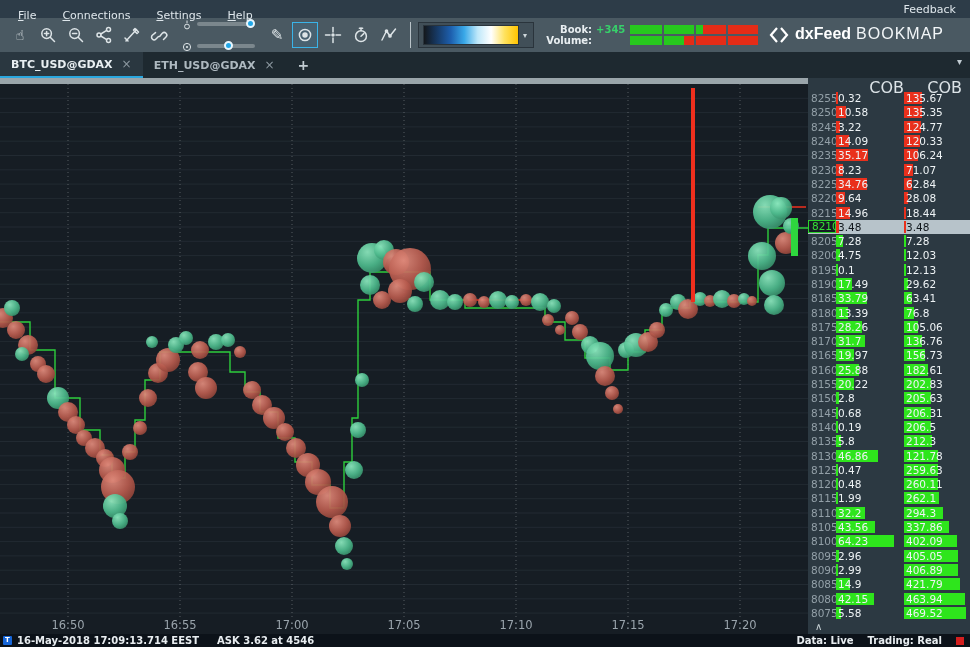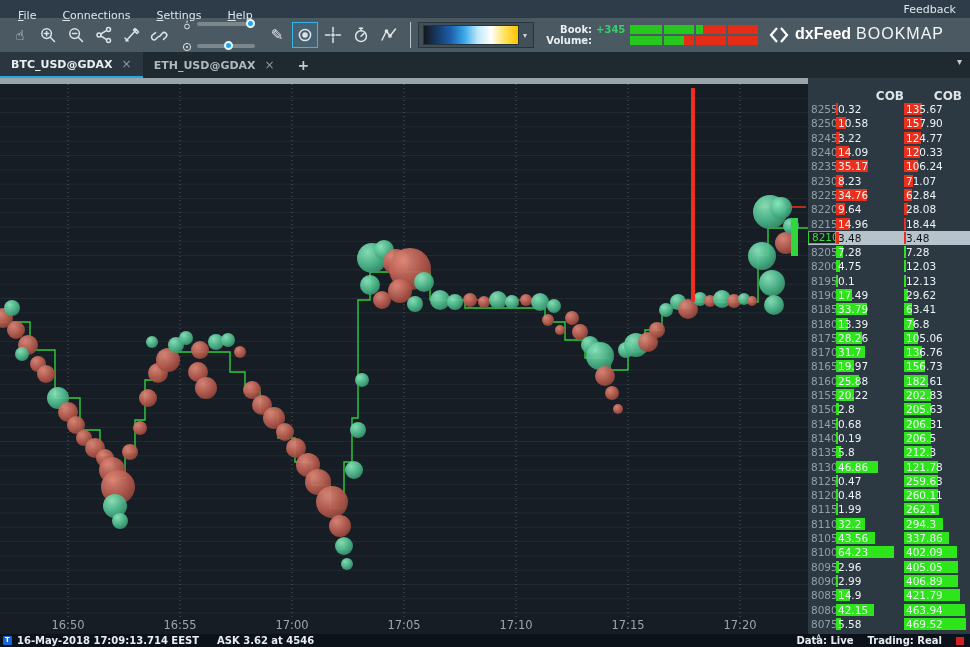--- a/index.html
+++ b/index.html
@@ -52,21 +52,21 @@
   .tab-chevron { position:absolute; right:8px; top:4px; font-size:10px; color:#c2ccd2; }
 
   
   .content { display:flex; height:556px; }
   .chart-pane { width:808px; position:relative; background:#161d24; }
   .chart-top-strip { position:absolute; left:0; top:0; width:808px; height:6px; background:#9aa5aa; }
   .chart-svg { position:absolute; left:0; top:0; }
 
   
   .ladder { width:162px; background:#2c3942; position:relative; font-size:10.5px; display:flex; flex-direction:column; }
-  .ladder-head { height:13px; display:flex; font-size:12px; font-weight:bold; color:#dde4e8;margin-top:11px; }
+  .ladder-head { height:13px; display:flex; font-size:16px; font-weight:normal; color:#dde4e8; }
   .ladder-head span:nth-child(1){ width:96px; text-align:right; }
   .ladder-head span:nth-child(2){ width:64px; text-align:right; padding-right:6px; }
   .lrows { flex:0 0 auto; }
   .lrow { height:14.3px; display:flex; align-items:center; position:relative; }
   .lprice { width:28px; padding-left:3px; color:#93a0a8; font-size:10.5px; flex:0 0 auto; }
   .lcell { position:relative; height:12px; flex:0 0 auto; }
   .lcell.near { width:66px; }
   .lcell.cum  { width:64px; margin-left:2px; }
   .lbar { position:absolute; left:0; top:0; bottom:0; }
   .lbar.ask { background:#e9301c; }
@@ -465,21 +465,21 @@
           </span>
         </div>
         <div class="lrow">
           <span class="lprice">8250</span>
           <span class="lcell near">
             <span class="lbar ask" style="width:9.6px"></span>
             <span class="lval">10.58</span>
           </span>
           <span class="lcell cum">
             <span class="lbar ask" style="width:17.9px"></span>
-            <span class="lval">157.90</span>
+            <span class="lval">135.35</span>
           </span>
         </div>
         <div class="lrow">
           <span class="lprice">8245</span>
           <span class="lcell near">
             <span class="lbar ask" style="width:4.0px"></span>
             <span class="lval">3.22</span>
           </span>
           <span class="lcell cum">
             <span class="lbar ask" style="width:16.5px"></span>

